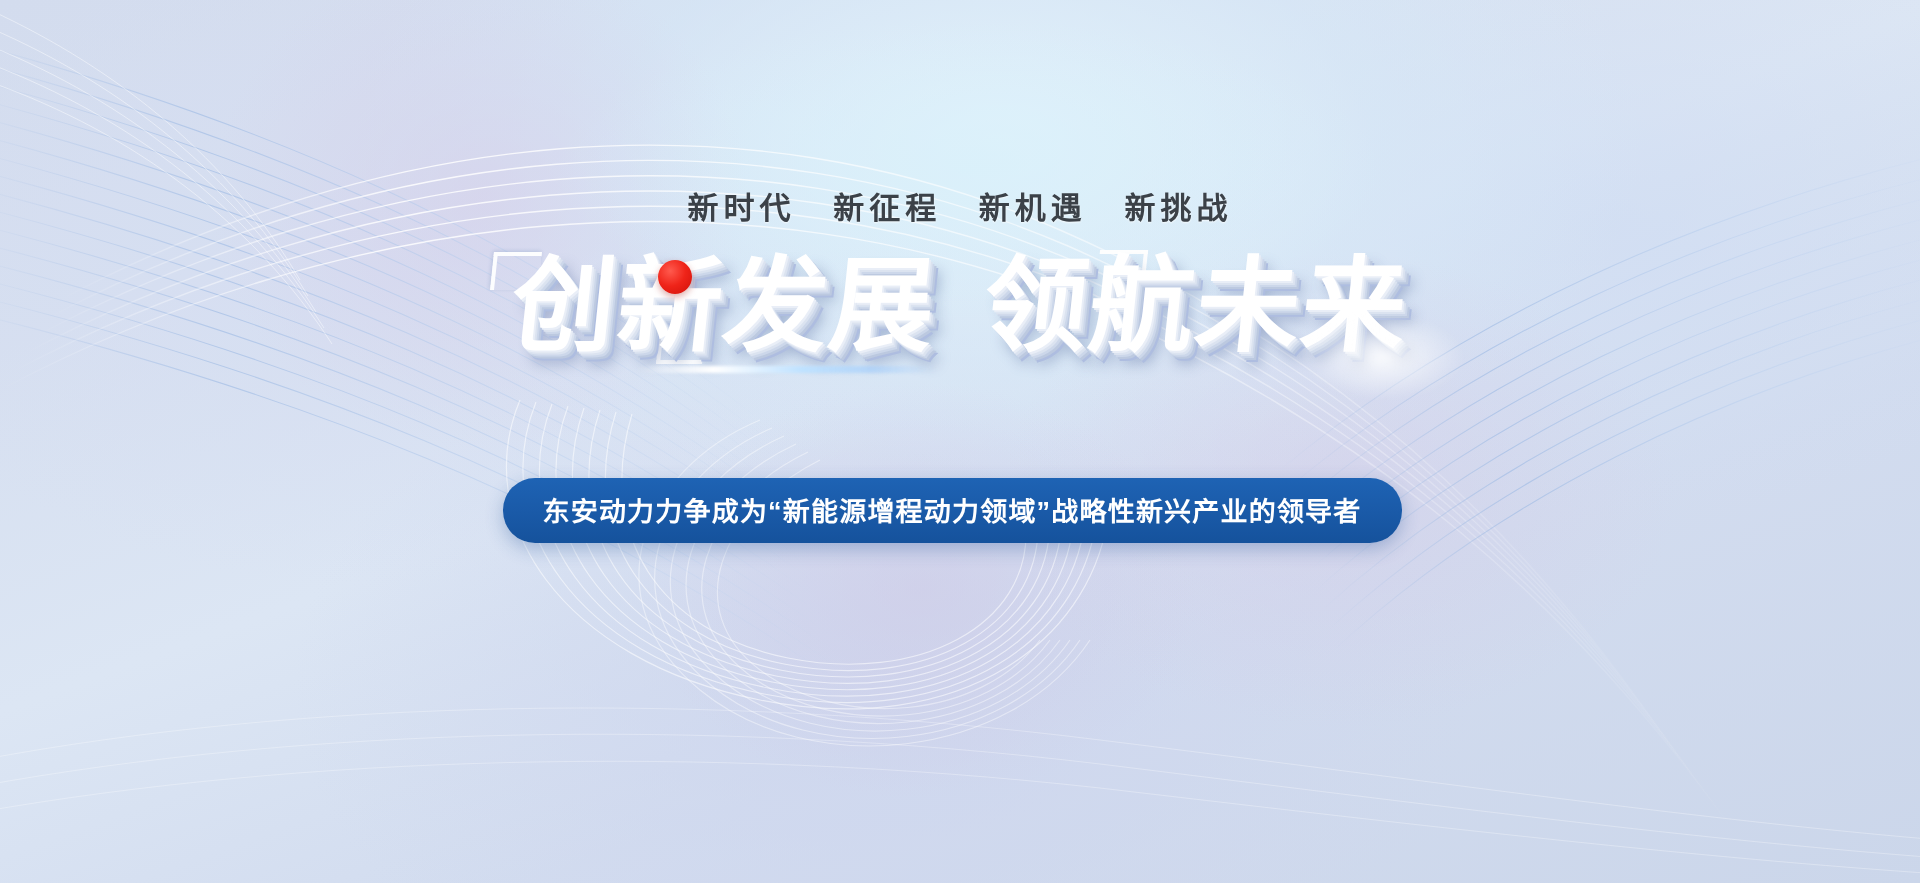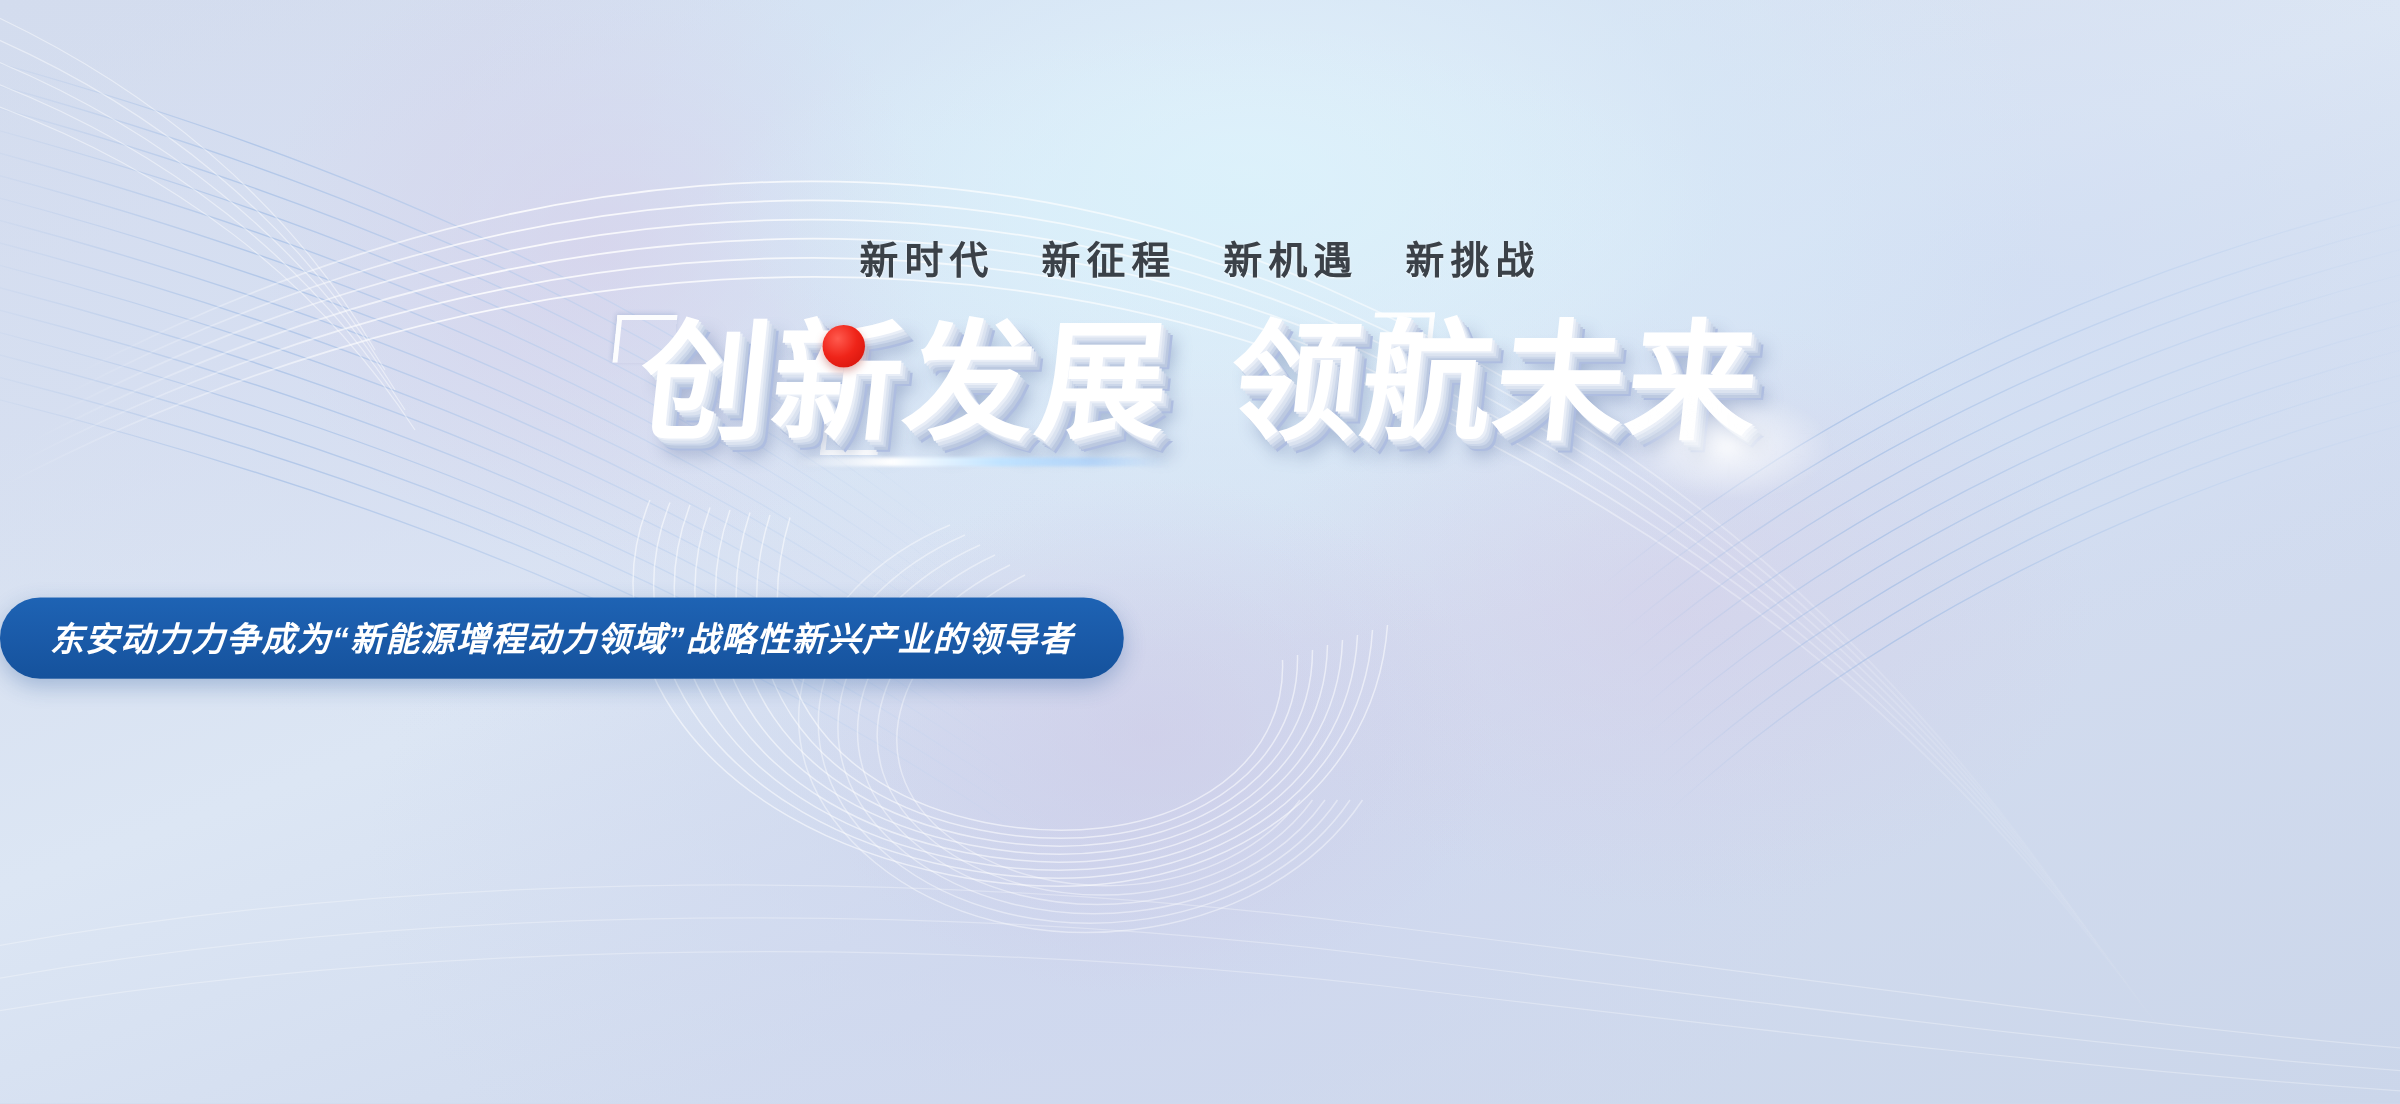--- a/index.html
+++ b/index.html
@@ -97,21 +97,21 @@
     background:linear-gradient(90deg,rgba(255,255,255,0) 0%,#ffffff 26%,#bfe2ff 55%,rgba(150,200,255,.5) 78%,rgba(255,255,255,0) 100%);
     filter:blur(1.4px);
   }
   .streak2{
     position:absolute;right:-34px;top:58px;width:170px;height:90px;
     background:radial-gradient(ellipse at center,rgba(255,255,255,.85) 0%,rgba(255,255,255,0) 68%);
     filter:blur(3px);
   }
 
   
-  .pill-wrap{position:absolute;left:0;right:16px;top:478px;display:flex;font-style:italic;}
+  .pill-wrap{position:absolute;left:0;right:16px;top:478px;display:flex;justify-content:center;}
   .pill{
     display:inline-block;
     background:linear-gradient(180deg,#1e63b4 0%,#1a5aa8 52%,#15529c 100%);
     color:#ffffff;
     border-radius:32px;
     padding:12px 40px 14px;
     font-size:27px;font-weight:700;letter-spacing:1.2px;
     font-family:"Liberation Sans","DejaVu Sans",sans-serif;
     box-shadow:0 6px 18px rgba(30,80,150,.3);
     white-space:nowrap;

